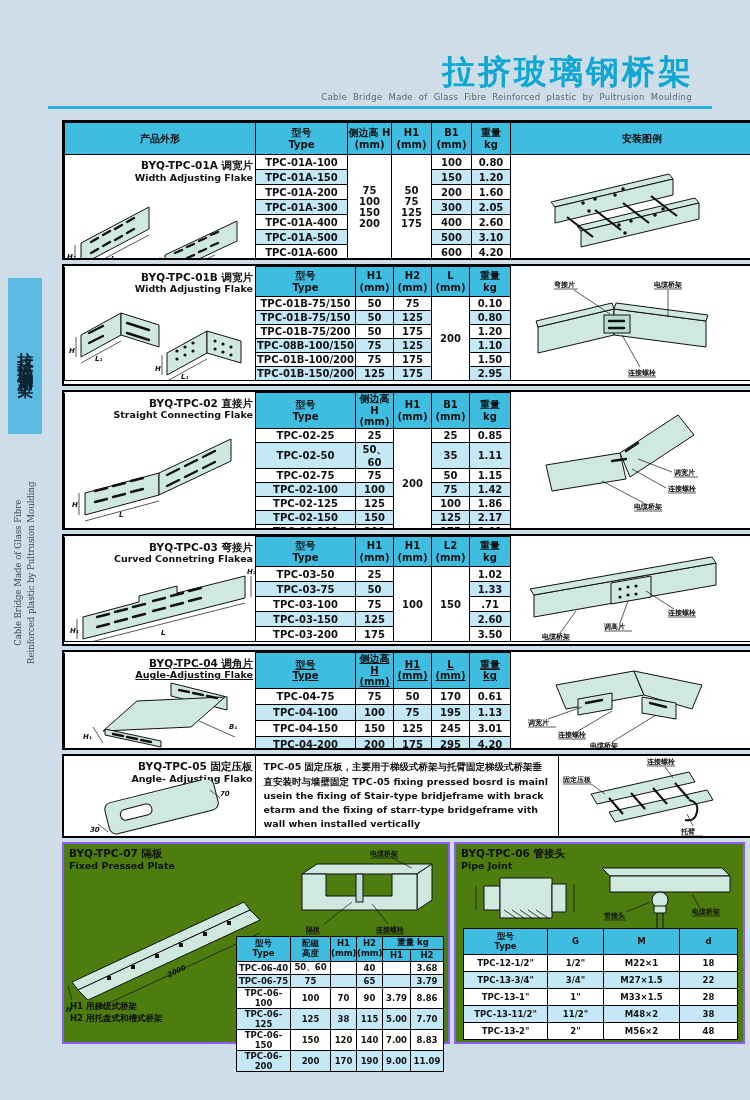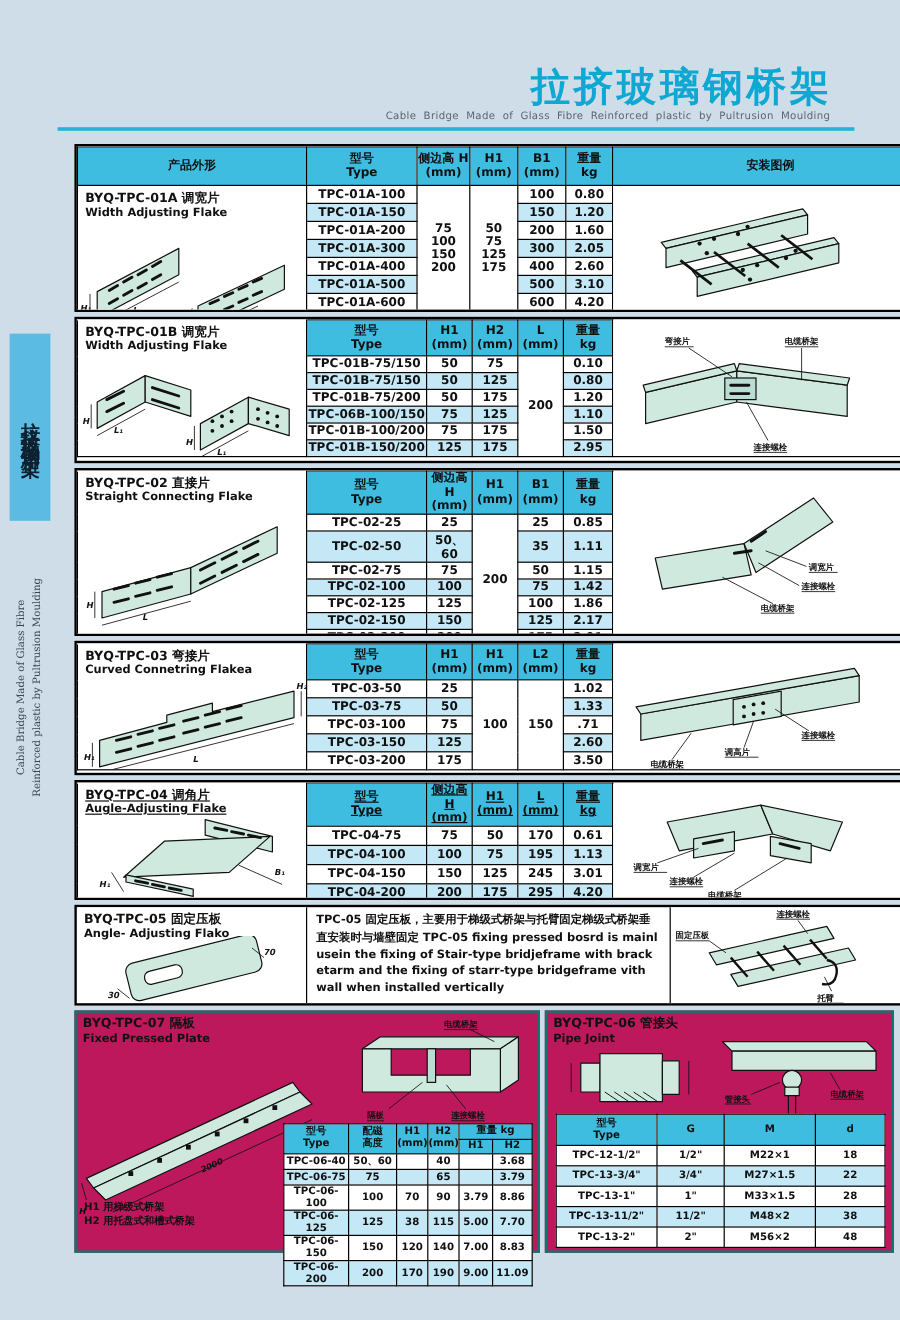--- a/index.html
+++ b/index.html
@@ -25,42 +25,42 @@
   
   .main { position:absolute; left:62px; top:120px; width:714px; }
   .sec { border:2px solid #000; background:#fff; margin-bottom:4px; overflow:hidden; }
   table { border-collapse:collapse; width:100%; table-layout:fixed; }
   td,th { border:1px solid #000; text-align:center; vertical-align:middle; padding:0;
     font-size:10px; font-weight:bold; overflow:hidden; }
   th { background:#3fbde1; line-height:1.15; }
   th div { line-height:1.15; }
   .alt td { background:#c5e8f7; }
   .pcell,.icell { background:#fff !important; vertical-align:top; position:relative; }
-  .sec-title { text-align:left; padding:4px 2px 0 6px; line-height:1.2; }
+  .sec-title { text-align:right; padding:4px 2px 0 6px; line-height:1.2; }
   .sec-title .cn { font-size:10.5px; font-weight:bold; }
   .sec-title .en { font-size:9.5px; font-weight:bold; }
   .stack { display:flex; flex-direction:column; justify-content:space-around; height:100%; }
   .psvg { position:absolute; }
   svg text { font:700 7px "DejaVu Sans", sans-serif; fill:#111; }
   svg text.it { font-style:italic; }
   .diagfill { fill:#cfe9df; stroke:#111; stroke-width:1; stroke-linejoin:round; }
   .slot { stroke:#111; stroke-width:2.4; stroke-linecap:round; }
   .dim { stroke:#111; stroke-width:.7; fill:none; }
   .lead { stroke:#111; stroke-width:.7; fill:none; }
   
   .t01a tr.h { height:32px; } .t01a tr.d { height:15px; }
   .t01b tr.h { height:30px; } .t01b tr.d { height:14px; }
   .t02 tr.h { height:36px; } .t02 tr.d { height:14px; }
   .t03 tr.h { height:30px; } .t03 tr.d { height:15px; }
   .t04 tr.h { height:30px;text-decoration:underline; } .t04 tr.d { height:16px; }
   .desc-cell { text-align:left; vertical-align:middle; padding:4px 8px; font-size:9.5px;
     font-weight:bold; line-height:1.5; }
   
   .bottom { display:flex; gap:4px; }
-  .bbox { border:2px solid #0f766e; background:#be185d; position:relative; height:202px; }
+  .bbox { border:2px solid #8b5cf6; background:#4d7c0f; position:relative; height:202px; }
   .bbox.l { width:388px; } .bbox.r { width:291px; }
   .btitle { position:absolute; left:5px; top:3px; line-height:1.2; z-index:3; }
   .btitle .cn { font-size:10.5px; font-weight:bold; } .btitle .en { font-size:9.5px; font-weight:bold; }
   .mini td,.mini th { font-size:8.5px; }
   .t06 { position:absolute; left:172px; top:92px; width:208px; z-index:2; background:#fff; }
   .t06 tr.h1 { height:13px; } .t06 tr.h2 { height:12px; } .t06 tr.d { height:13px; }
   .tpipe { position:absolute; left:7px; top:84px; width:275px; z-index:2; background:#fff; }
   .tpipe tr.h { height:26px; } .tpipe tr.d { height:17px; }
   .notes { position:absolute; left:6px; top:156px; font-size:8.5px; font-weight:bold; line-height:1.45; z-index:3; }
   .pagenum { position:absolute; top:1050px; left:0; right:0; text-align:center;
@@ -351,21 +351,21 @@
             <td>125</td>
             <td>0.80</td>
           </tr>
  <tr class="d">
             <td>TPC-01B-75/200</td>
             <td>50</td>
             <td>175</td>
             <td>1.20</td>
           </tr>
  <tr class="d alt">
-            <td>TPC-06B-100/150</td>
+            <td>TPC-08B-100/150</td>
             <td>75</td>
             <td>125</td>
             <td>1.10</td>
           </tr>
  <tr class="d">
             <td>TPC-01B-100/200</td>
             <td>75</td>
             <td>175</td>
             <td>1.50</td>
           </tr>

